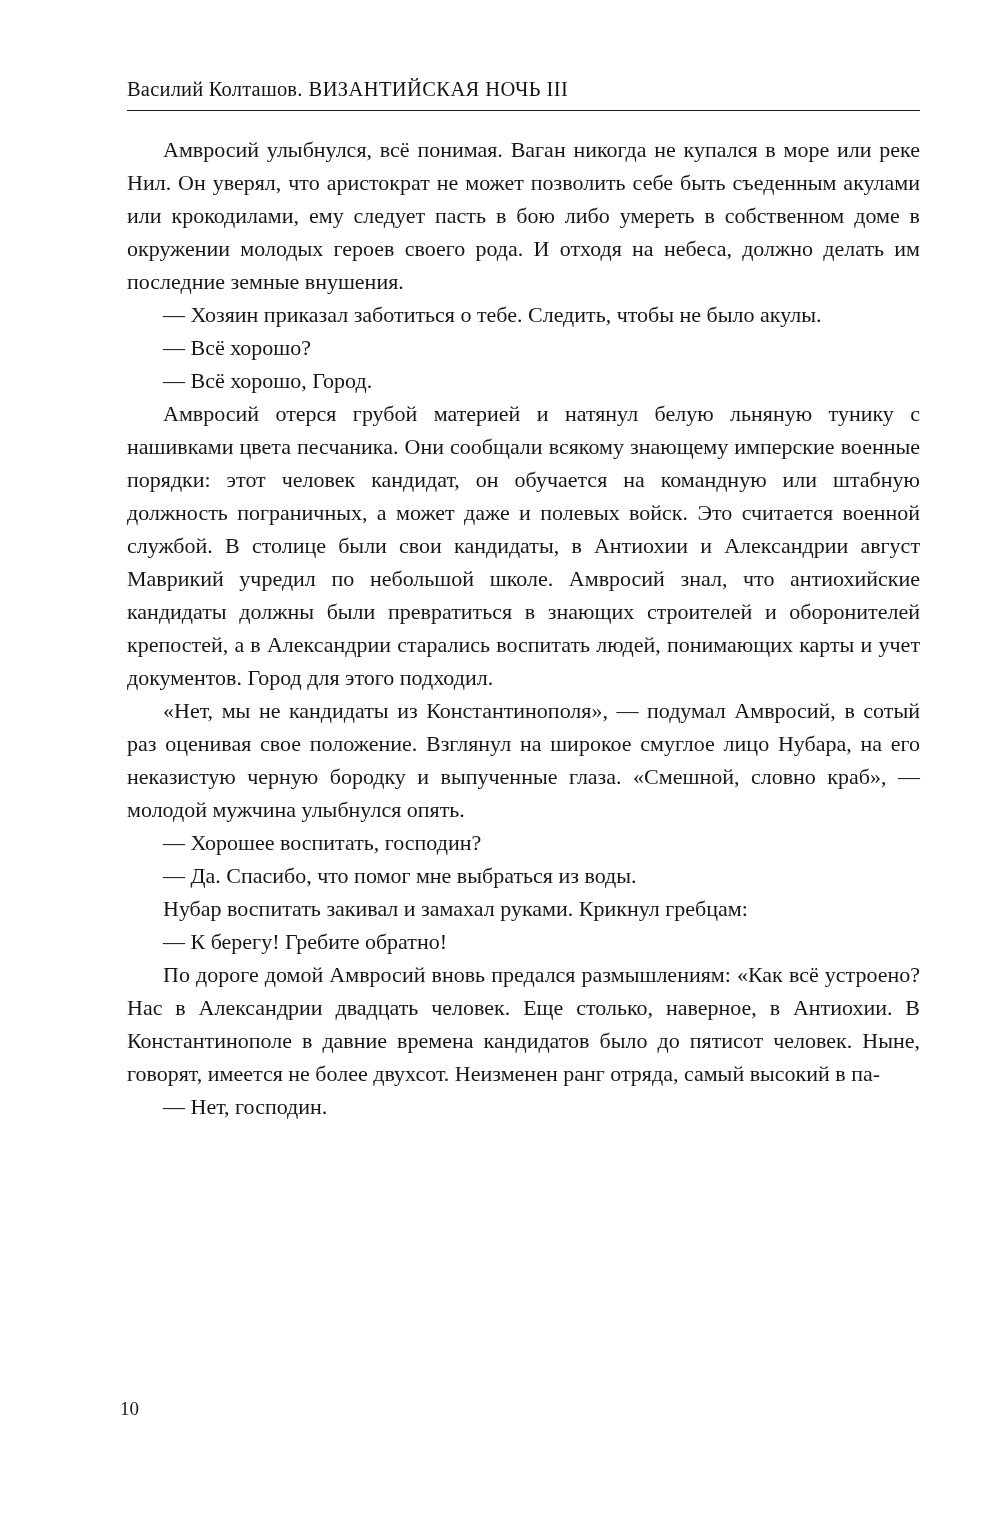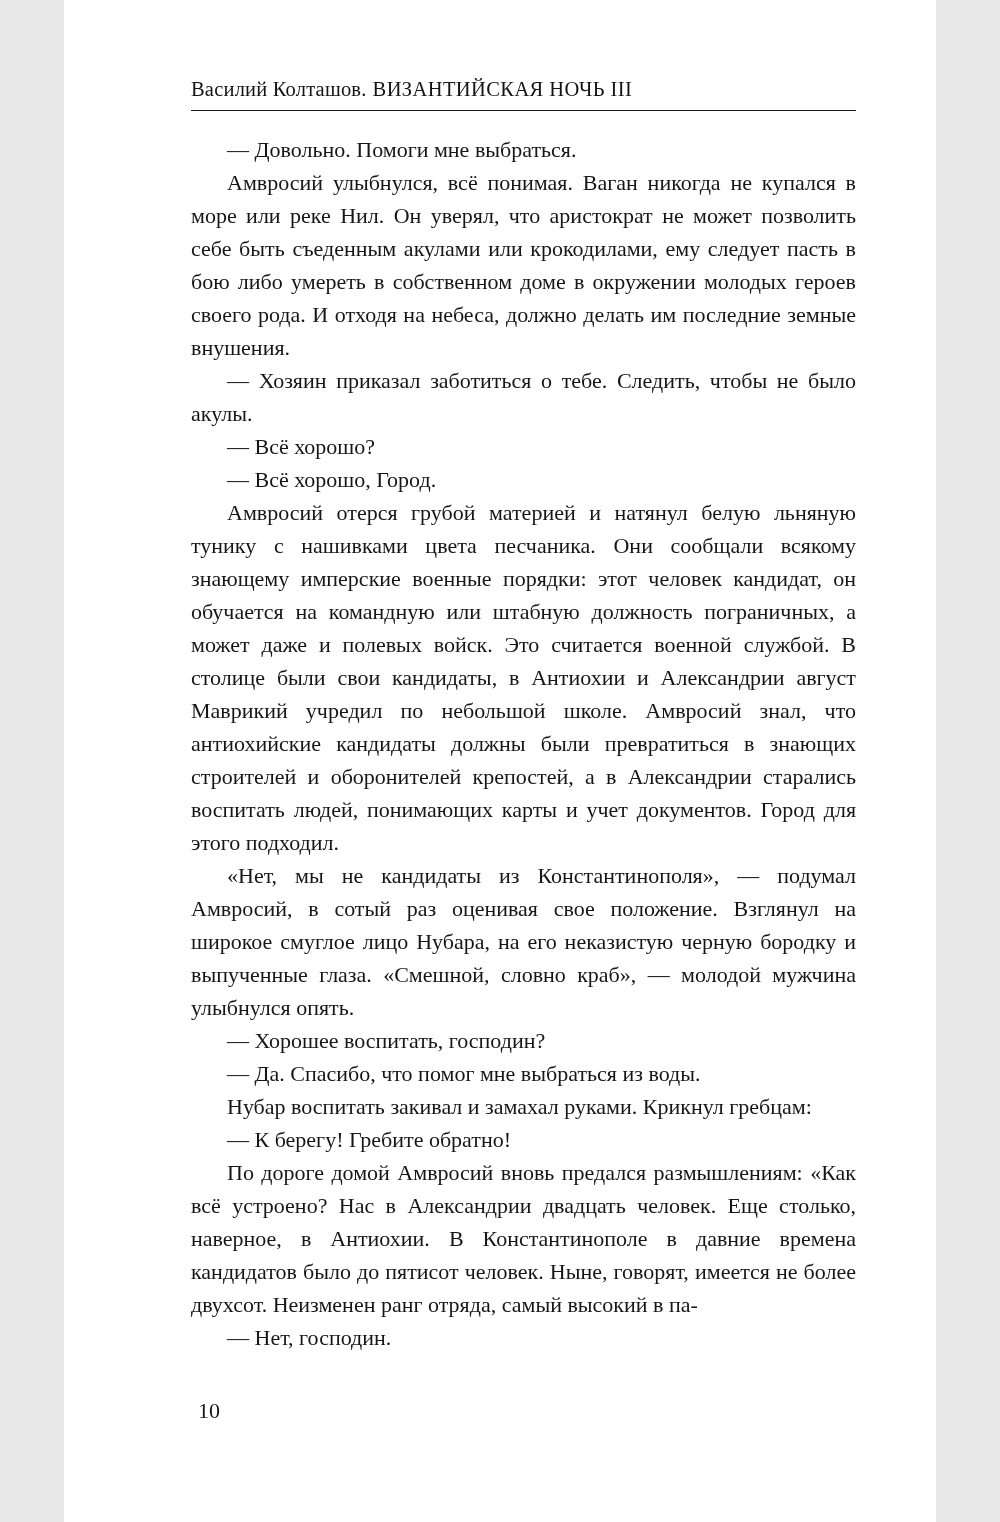--- a/index.html
+++ b/index.html
@@ -3,21 +3,21 @@
 <meta charset="utf-8">
 <title>Book Page</title>
 <style>
   html, body {
     margin: 0;
     padding: 0;
     background: #e8e8e8;
   }
   .page {
     position: relative;
-    width: 872px;
+    width: 1000px;
     height: 1522px;
     margin: 0 auto;
     background: #ffffff;
     font-family: "Liberation Serif", "DejaVu Serif", serif;
     color: #161616;
     box-sizing: border-box;
     padding: 78px 80px 0 127px;
     overflow: hidden;
   }
   .running-head {
@@ -44,39 +44,38 @@
     line-height: 33px;
     text-align: justify;
   }
   .body-text p {
     margin: 0;
     padding: 0;
     text-indent: 36px;
   }
   .page-number {
     position: absolute;
-    left: 134px;
+    left: 120px;
     top: 1398px;
-    font-size: 22px;
+    font-size: 19px;
     color: #161616;
   }
 </style>
 </head>
 <body>
 
 <div class="page">
 
   <header class="running-head">
     <span class="author">Василий Колташов.</span><span class="title">ВИЗАНТИЙСКАЯ НОЧЬ III</span>
   </header>
 
   <hr class="header-rule">
 
   <main class="body-text">
-    <p>— Довольно. Помоги мне выбраться.</p>
     <p>Амвросий улыбнулся, всё понимая. Ваган никогда не купался в море или реке Нил. Он уверял, что аристократ не может позволить себе быть съеденным акулами или крокодилами, ему следует пасть в бою либо умереть в собственном доме в окружении молодых героев своего рода. И отходя на небеса, должно делать им последние земные внушения.</p>
     <p>— Хозяин приказал заботиться о тебе. Следить, чтобы не было акулы.</p>
     <p>— Всё хорошо?</p>
     <p>— Всё хорошо, Город.</p>
     <p>Амвросий отерся грубой материей и натянул белую льняную тунику с нашивками цвета песчаника. Они сообщали всякому знающему имперские военные порядки: этот человек кандидат, он обучается на командную или штабную должность пограничных, а может даже и полевых войск. Это считается военной службой. В столице были свои кандидаты, в Антиохии и Александрии август Маврикий учредил по небольшой школе. Амвросий знал, что антиохийские кандидаты должны были превратиться в знающих строителей и оборонителей крепостей, а в Александрии старались воспитать людей, понимающих карты и учет документов. Город для этого подходил.</p>
     <p>«Нет, мы не кандидаты из Константинополя», — подумал Амвросий, в сотый раз оценивая свое положение. Взглянул на широкое смуглое лицо Нубара, на его неказистую черную бородку и выпученные глаза. «Смешной, словно краб», — молодой мужчина улыбнулся опять.</p>
     <p>— Хорошее воспитать, господин?</p>
     <p>— Да. Спасибо, что помог мне выбраться из воды.</p>
     <p>Нубар воспитать закивал и замахал руками. Крикнул гребцам:</p>
     <p>— К берегу! Гребите обратно!</p>

